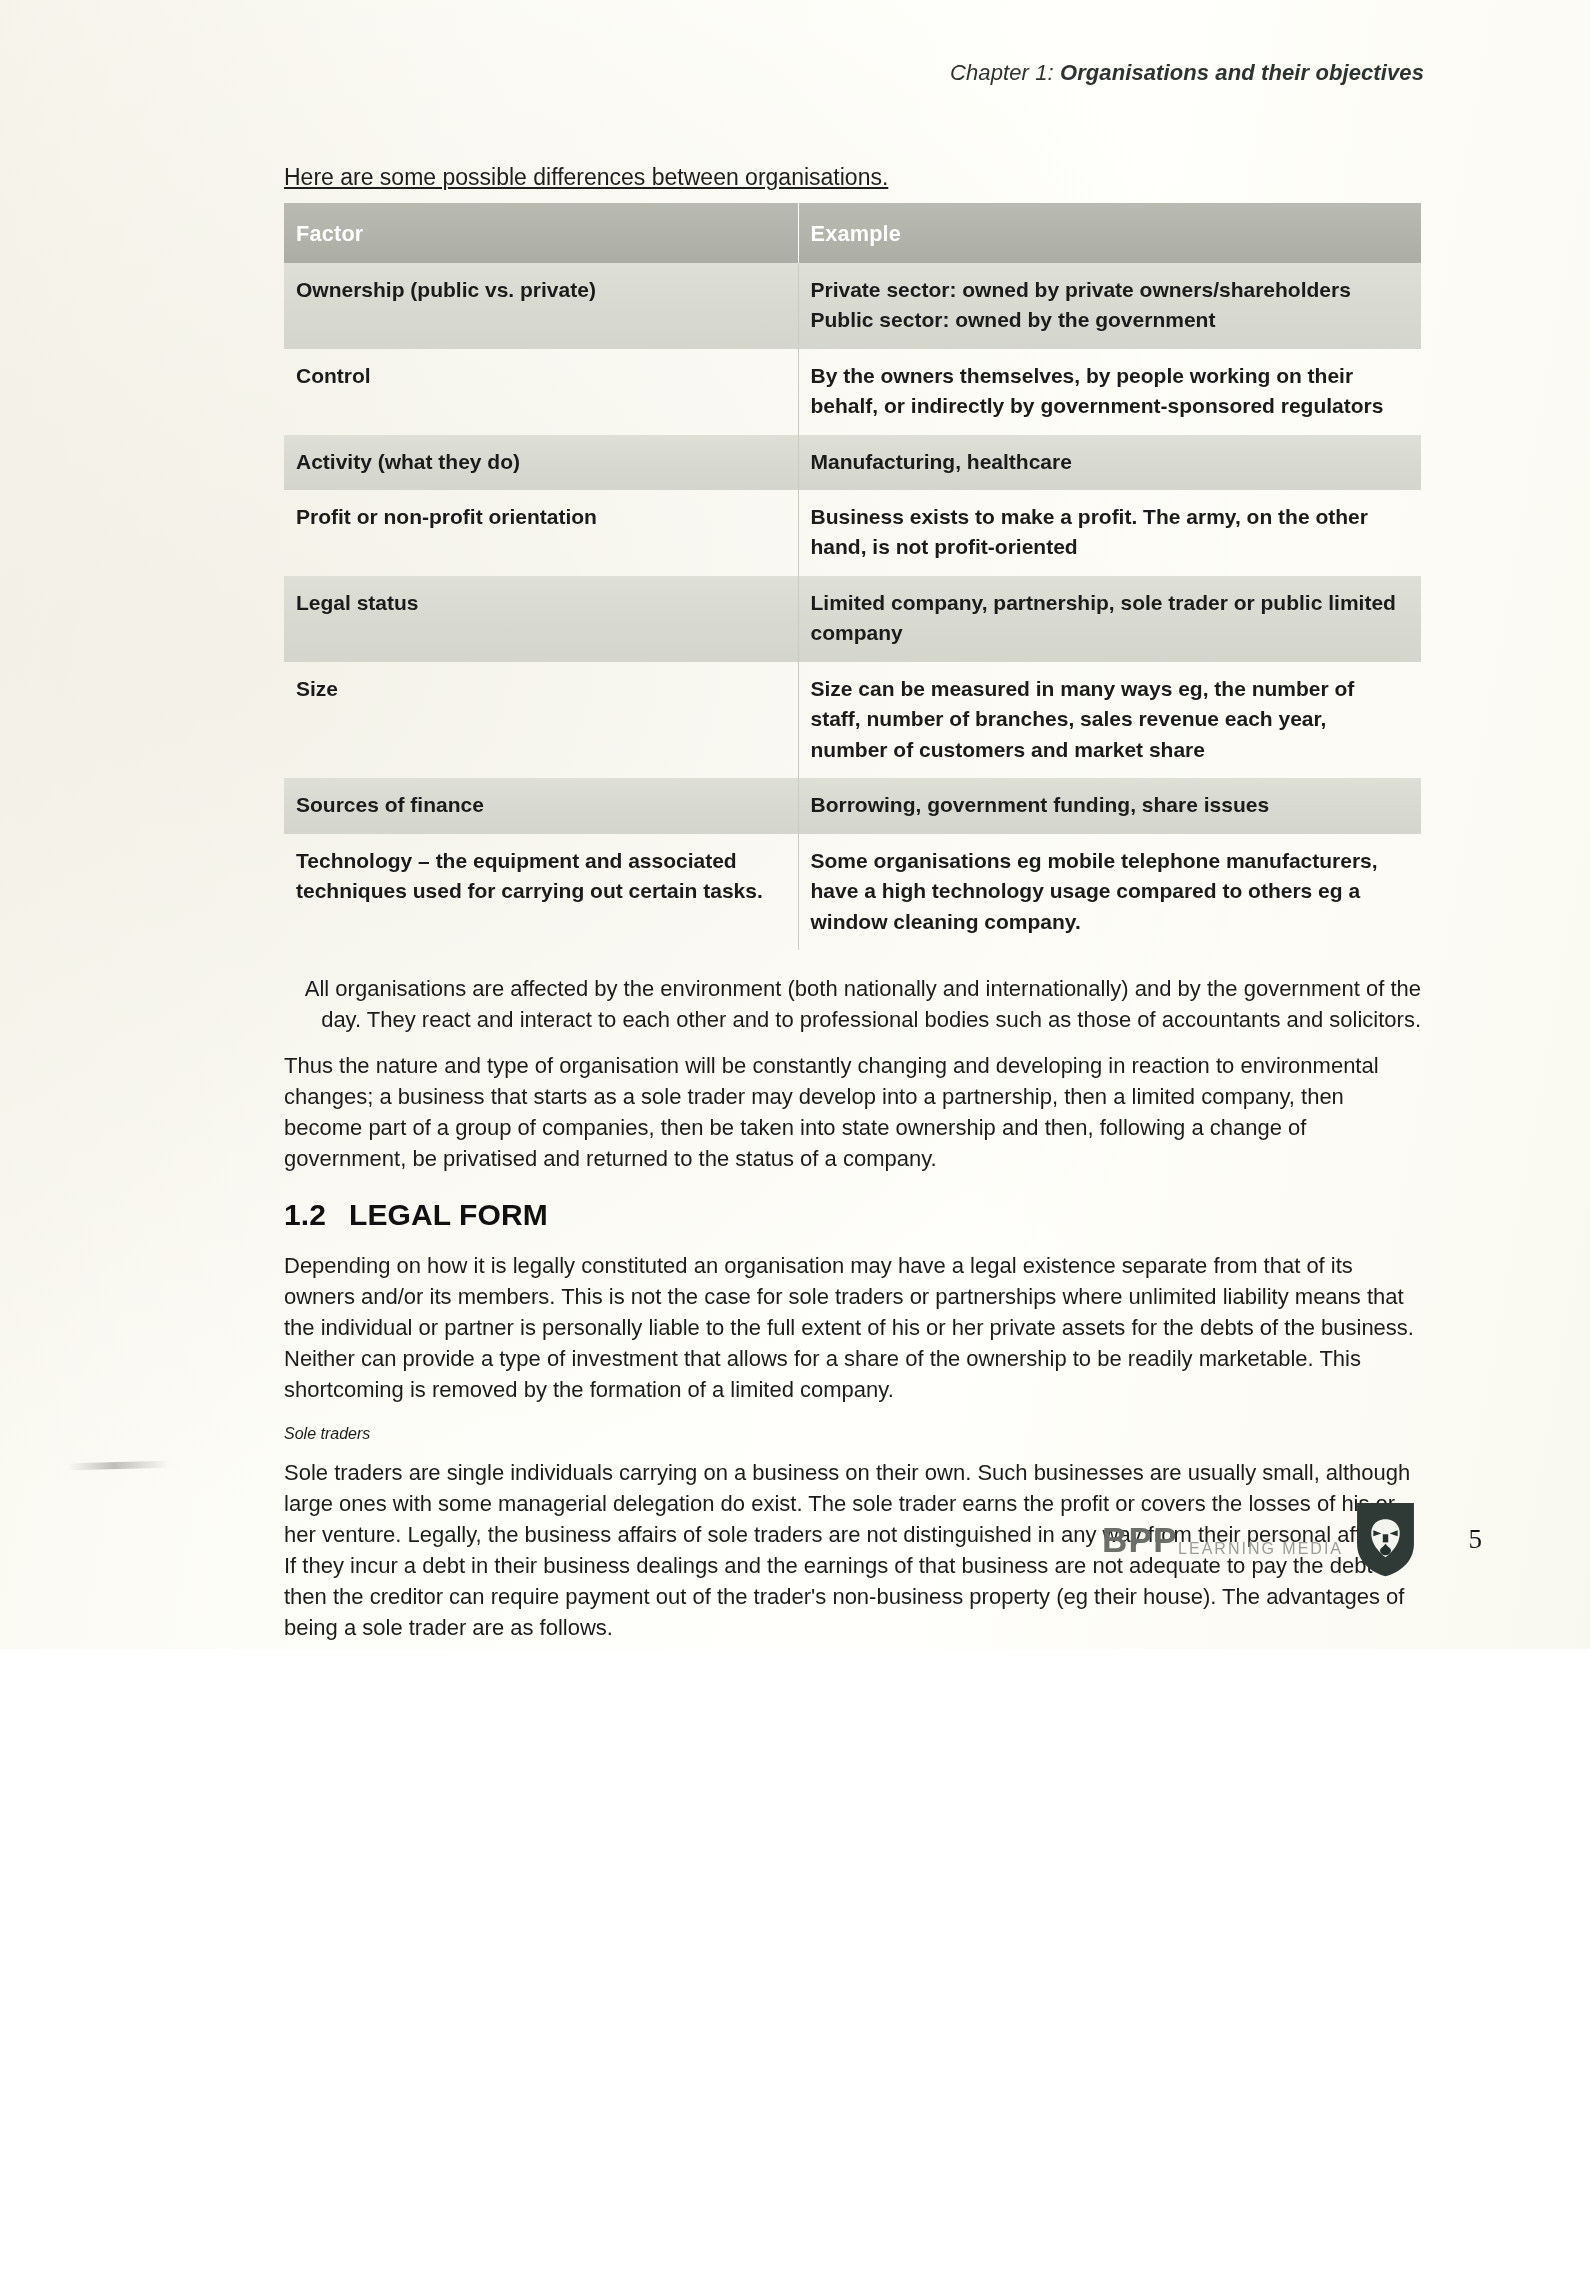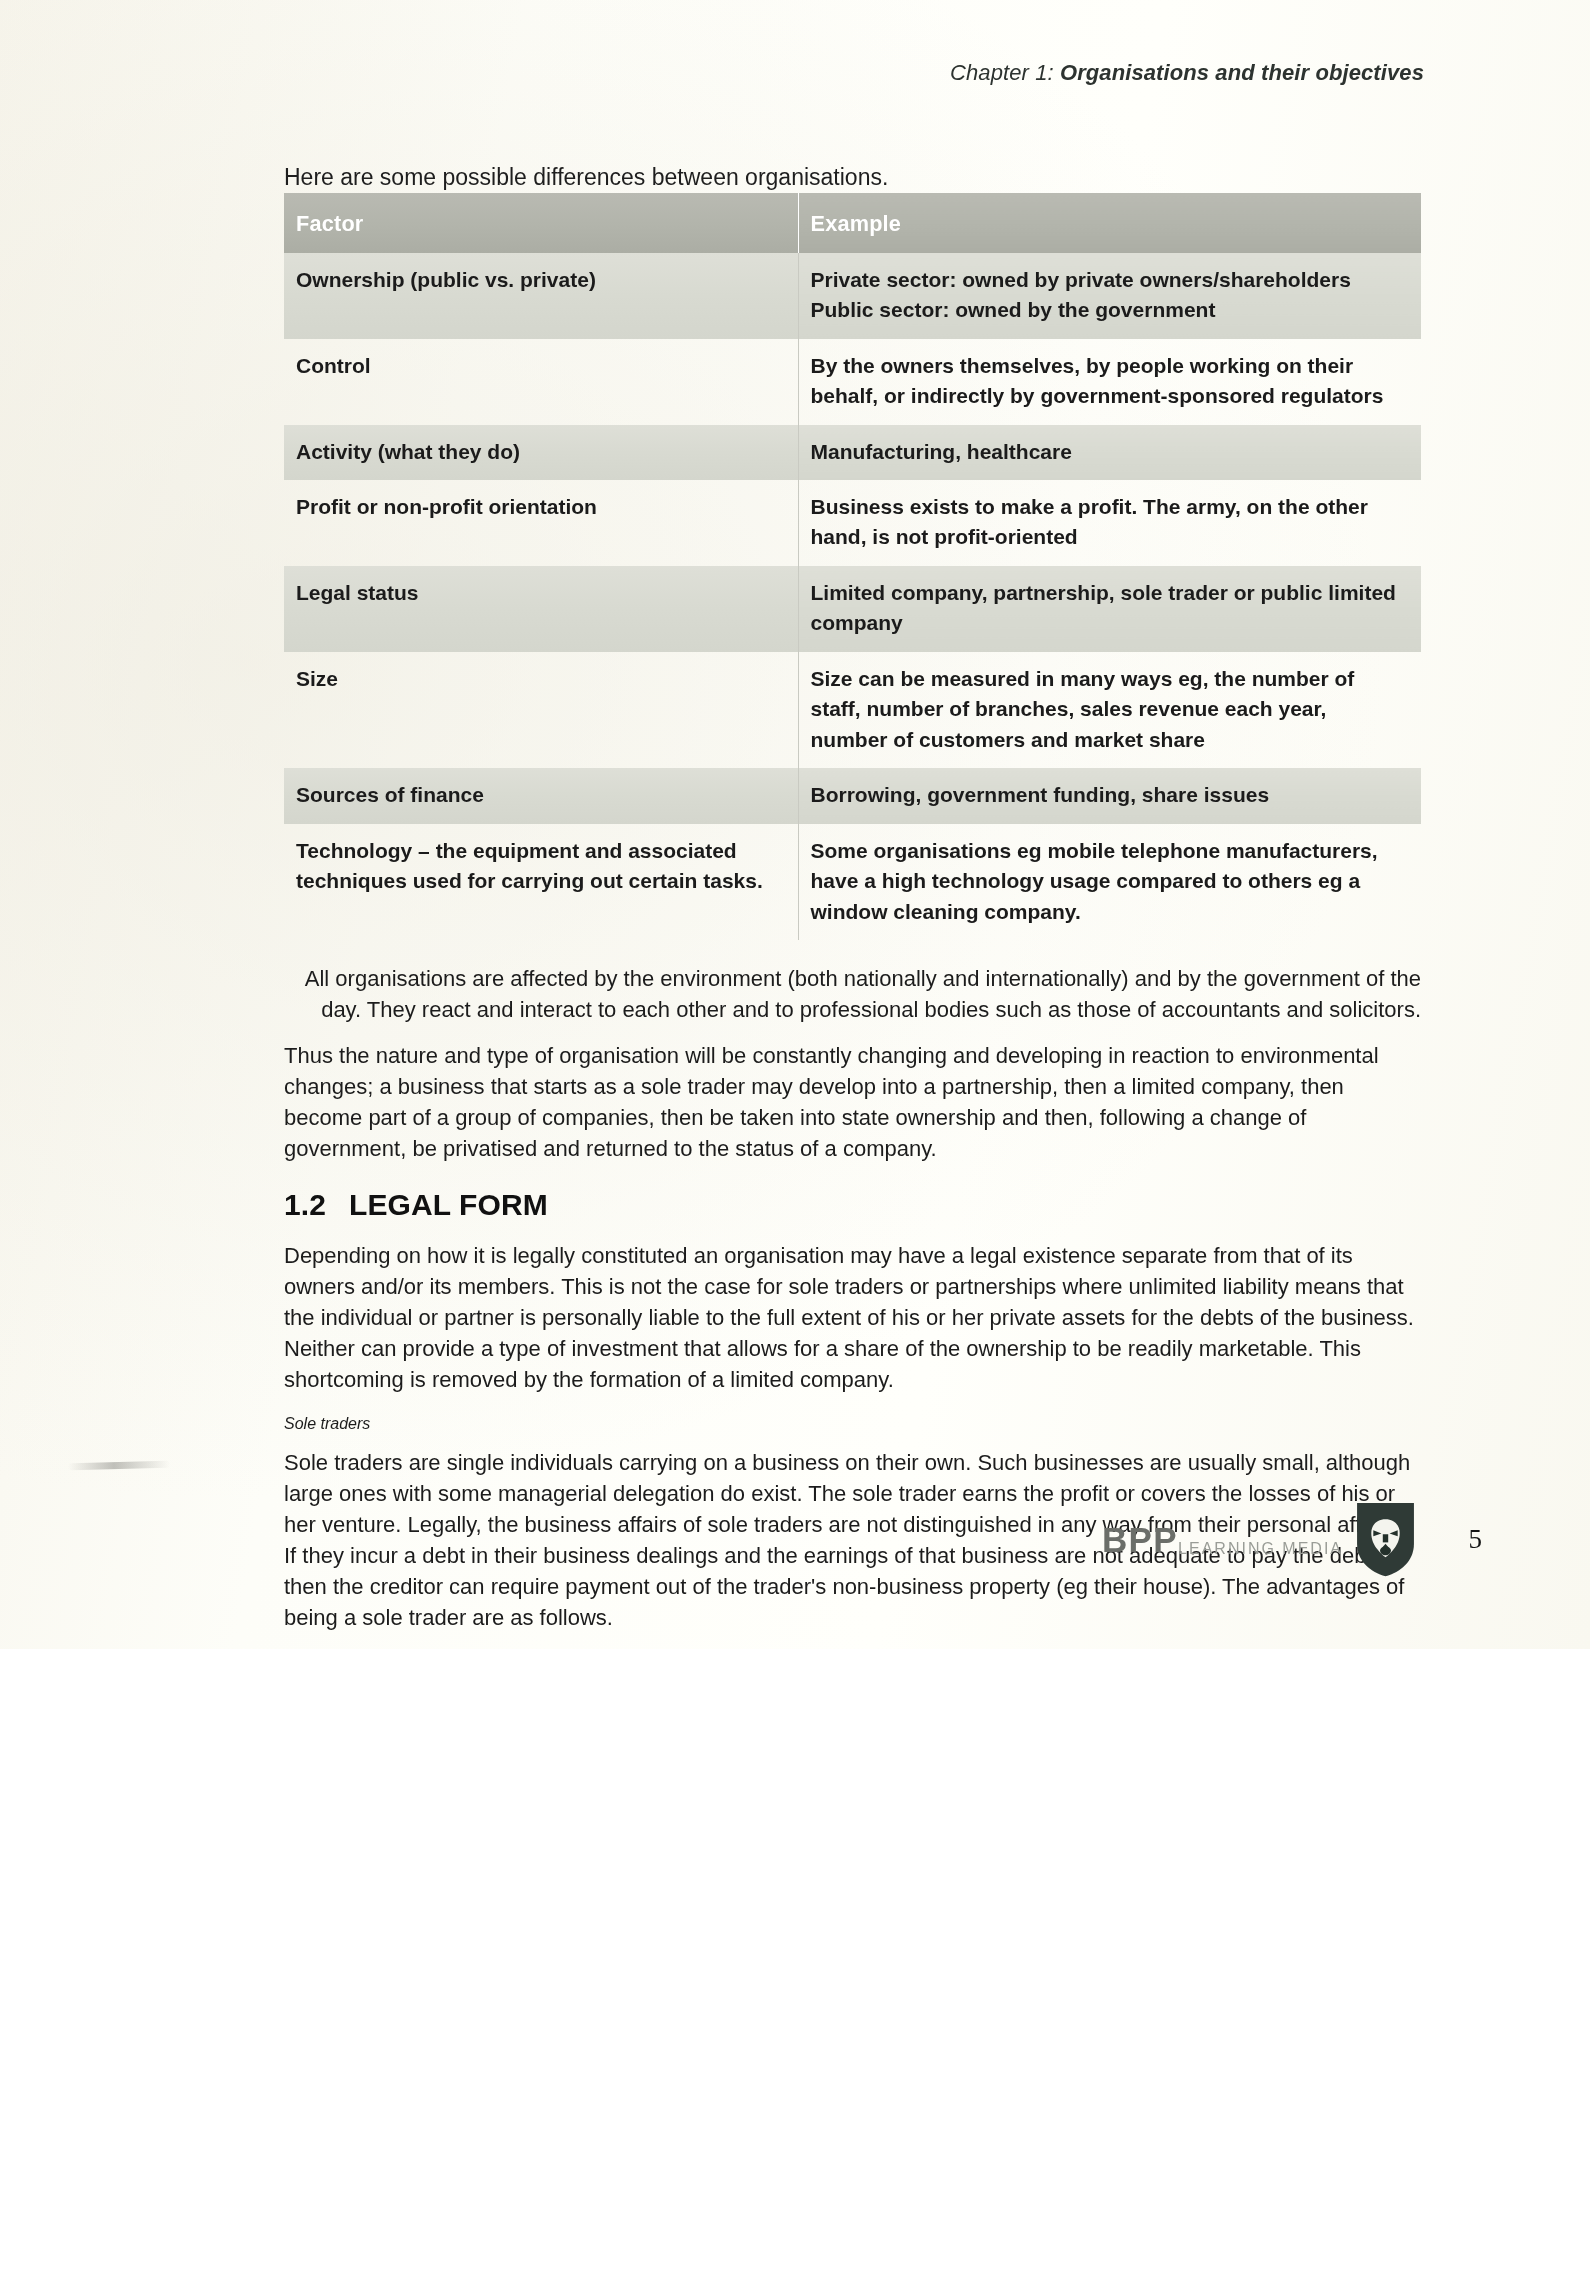--- a/index.html
+++ b/index.html
@@ -52,22 +52,23 @@
   .content {
     position: absolute;
     left: 284px;
     top: 162px;
     width: 1137px;
   }
 
   .lead-line {
     font-size: 23px;
     line-height: 1.34;
-    margin: 0 0 0 0;
+    margin: 0 0 10px 0;
     color: #1e1e1e;
+    text-decoration: underline;
   }
 
   
   .factor-table {
     width: 1137px;
     border-collapse: collapse;
     table-layout: fixed;
     margin-bottom: 8px;
   }
   .factor-table col.c1 { width: 514px; }

